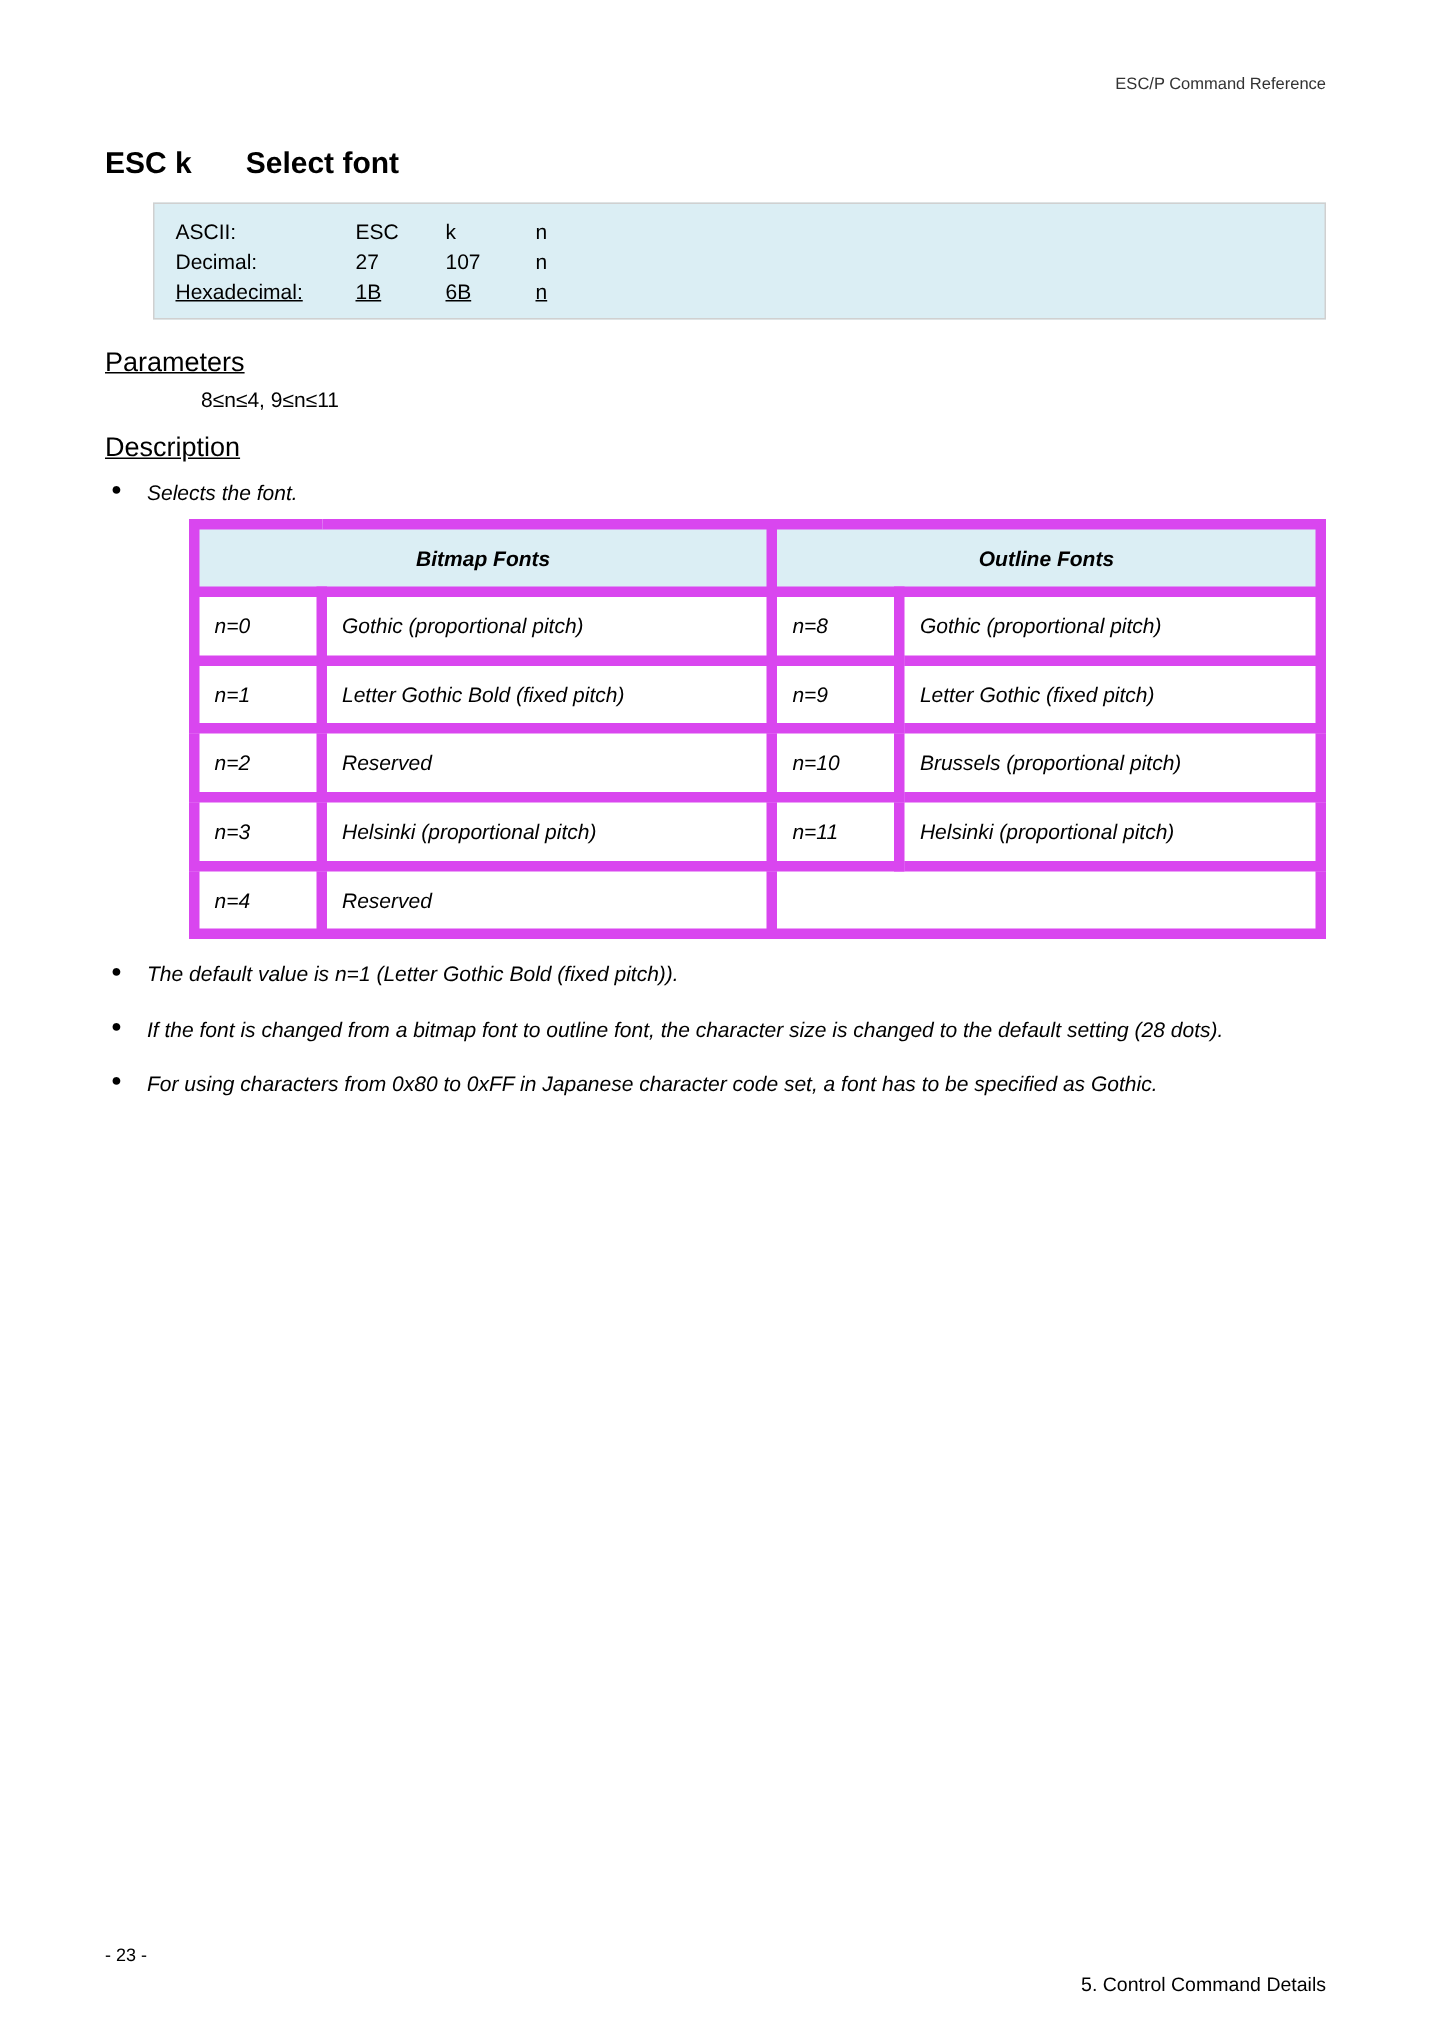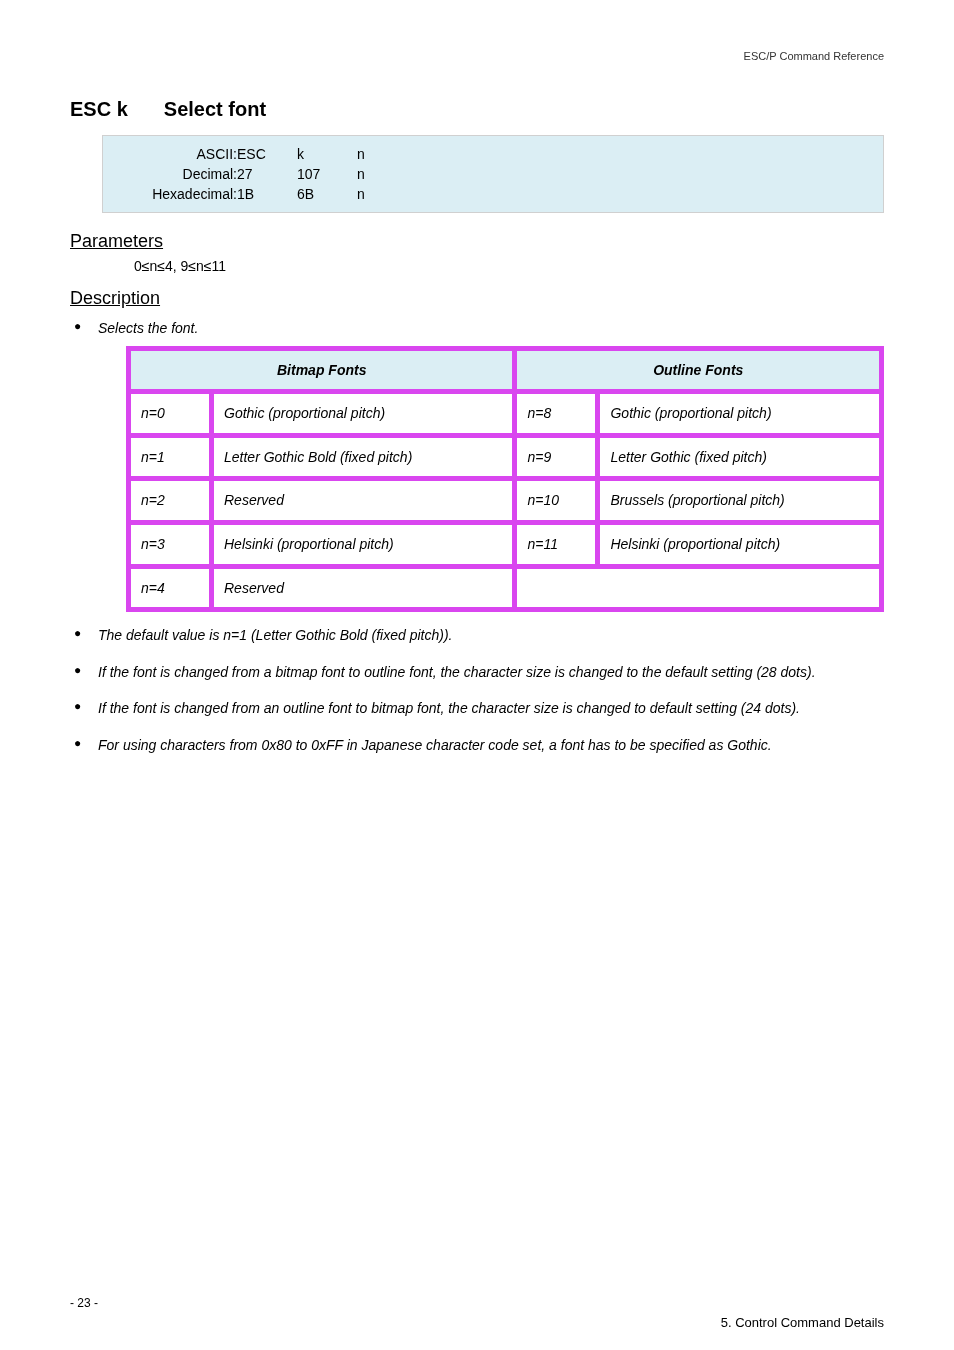--- a/index.html
+++ b/index.html
@@ -37,22 +37,22 @@
     background: #dbeef4;
     border: 1px solid #d0d0d0;
     padding: 10px 14px;
     margin: 0 0 18px 32px;
     font-size: 14px;
   }
   .code-row {
     display: flex;
     margin-bottom: 4px;
   }
-  .code-row:last-child { margin-bottom: 0; }
-  .code-label { width: 120px; text-align: right; }
+  .code-row:last-child { margin-bottom: 0; text-decoration: underline; }
+  .code-label { width: 120px; }
   .code-c1 { width: 60px; }
   .code-c2 { width: 60px; }
   .code-c3 { width: 40px; }
   .sub-heading {
     text-decoration: underline;
     font-size: 18px;
     margin-bottom: 6px;
     margin-top: 12px;
   }
   .indent-line {
@@ -83,21 +83,21 @@
   .nested-indent {
     margin-left: 28px;
   }
   table.font-table {
     border-collapse: collapse;
     width: 100%;
     margin: 4px 0 6px 0;
     font-size: 14px;
   }
   table.font-table th, table.font-table td {
-    border: 5px solid #d946ef;
+    border: 7px solid #d946ef;
     padding: 6px 10px;
     text-align: left;
     vertical-align: middle;
   }
   table.font-table th {
     background: #dbeef4;
     font-weight: bold;
     text-align: center;
   }
   td.col-n { width: 58px; }
@@ -142,21 +142,21 @@
     </div>
     <div class="code-row">
       <div class="code-label">Hexadecimal:</div>
       <div class="code-c1">1B</div>
       <div class="code-c2">6B</div>
       <div class="code-c3">n</div>
     </div>
   </div>
 
   <div class="sub-heading">Parameters</div>
-  <div class="indent-line">0≤n≤4, 9≤n≤11</div>
+  <div class="indent-line">8≤n≤4, 9≤n≤11</div>
 
   <div class="sub-heading">Description</div>
 
   <ul class="bullets">
     <li>
       <span>Selects the font.</span>
       <div class="nested-indent">
         <table class="font-table">
           <tbody>
               <tr>
@@ -191,21 +191,20 @@
             <td class="col-n">n=4</td>
             <td>Reserved</td>
             <td colspan="2" style="border-top:1px solid #000;"></td>
           </tr>
         </tbody>
           </table>
       </div>
     </li>
     <li><span>The default value is n=1 (Letter Gothic Bold (fixed pitch)).</span></li>
     <li><span>If the font is changed from a bitmap font to outline font, the character size is changed to the default setting (28 dots).</span></li>
-    <li><span>If the font is changed from an outline font to bitmap font, the character size is changed to default setting (24 dots).</span></li>
     <li><span>For using characters from 0x80 to 0xFF in Japanese character code set, a font has to be specified as Gothic.</span></li>
   </ul>
 </div>
 
 <div class="footer">
   <div class="footer-center">- 23 -</div>
   <div class="footer-right">5. Control Command Details</div>
 </div>
 
 </body></html>

